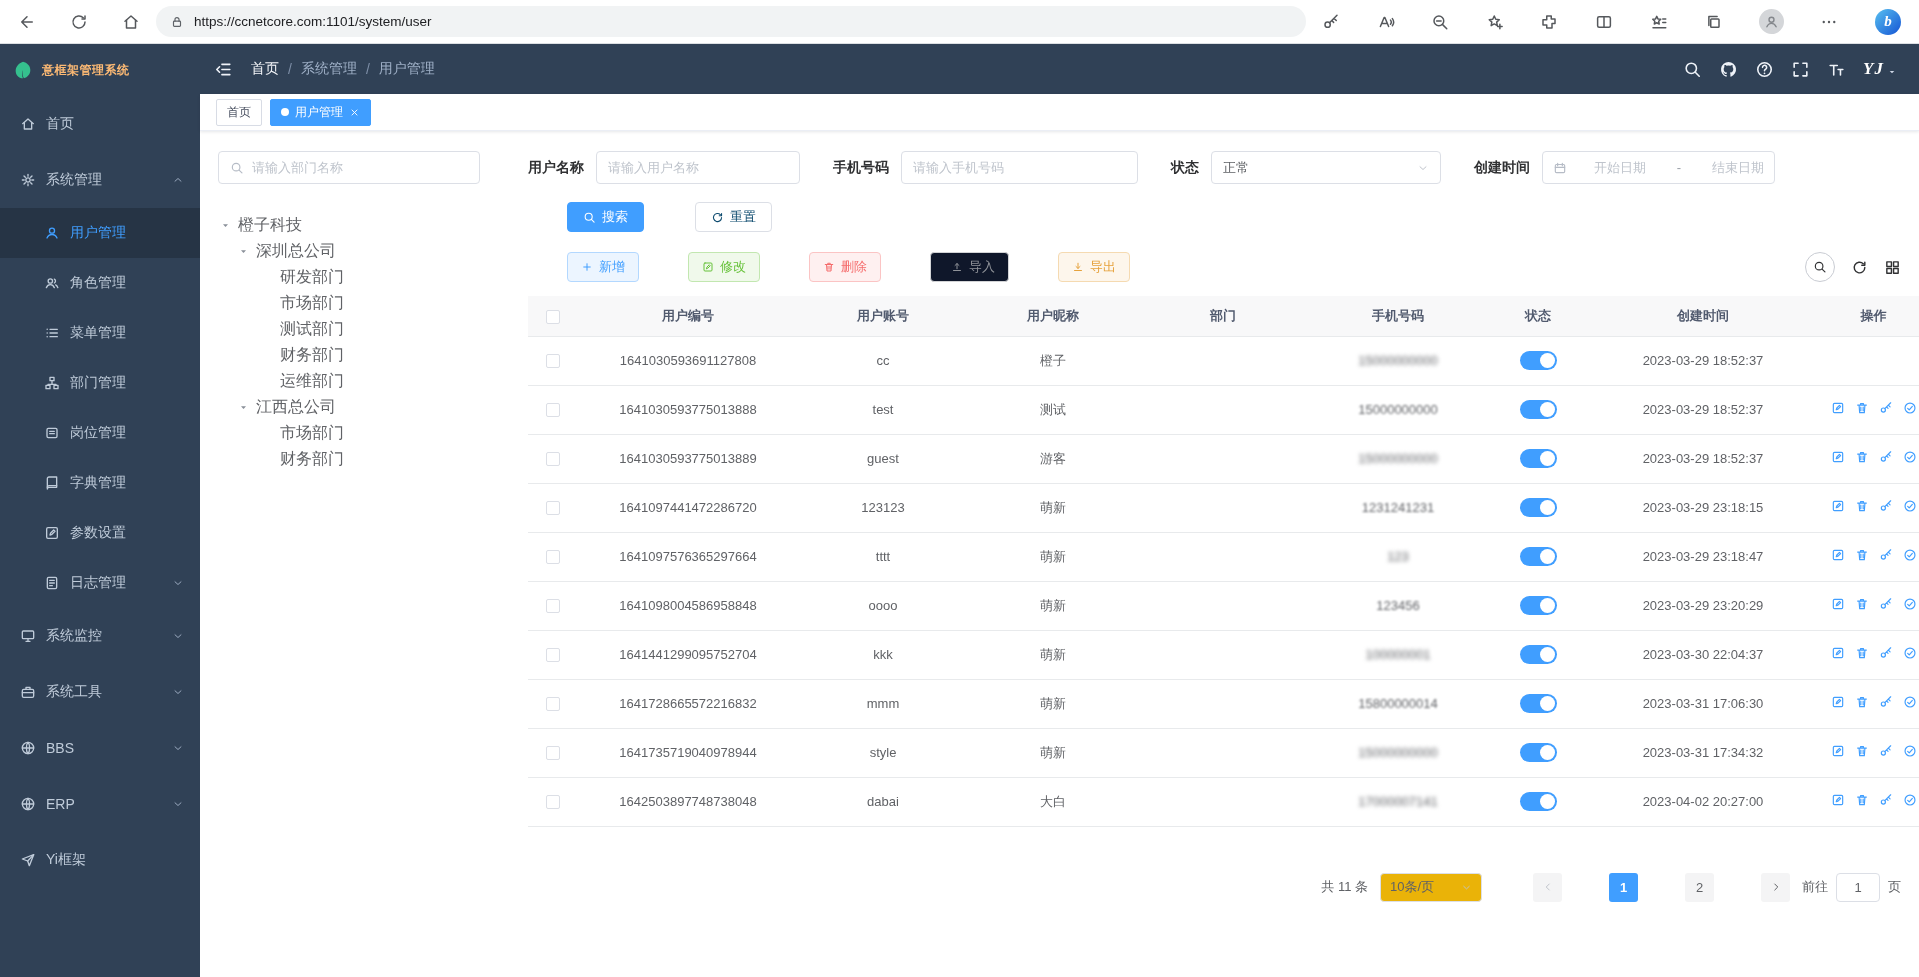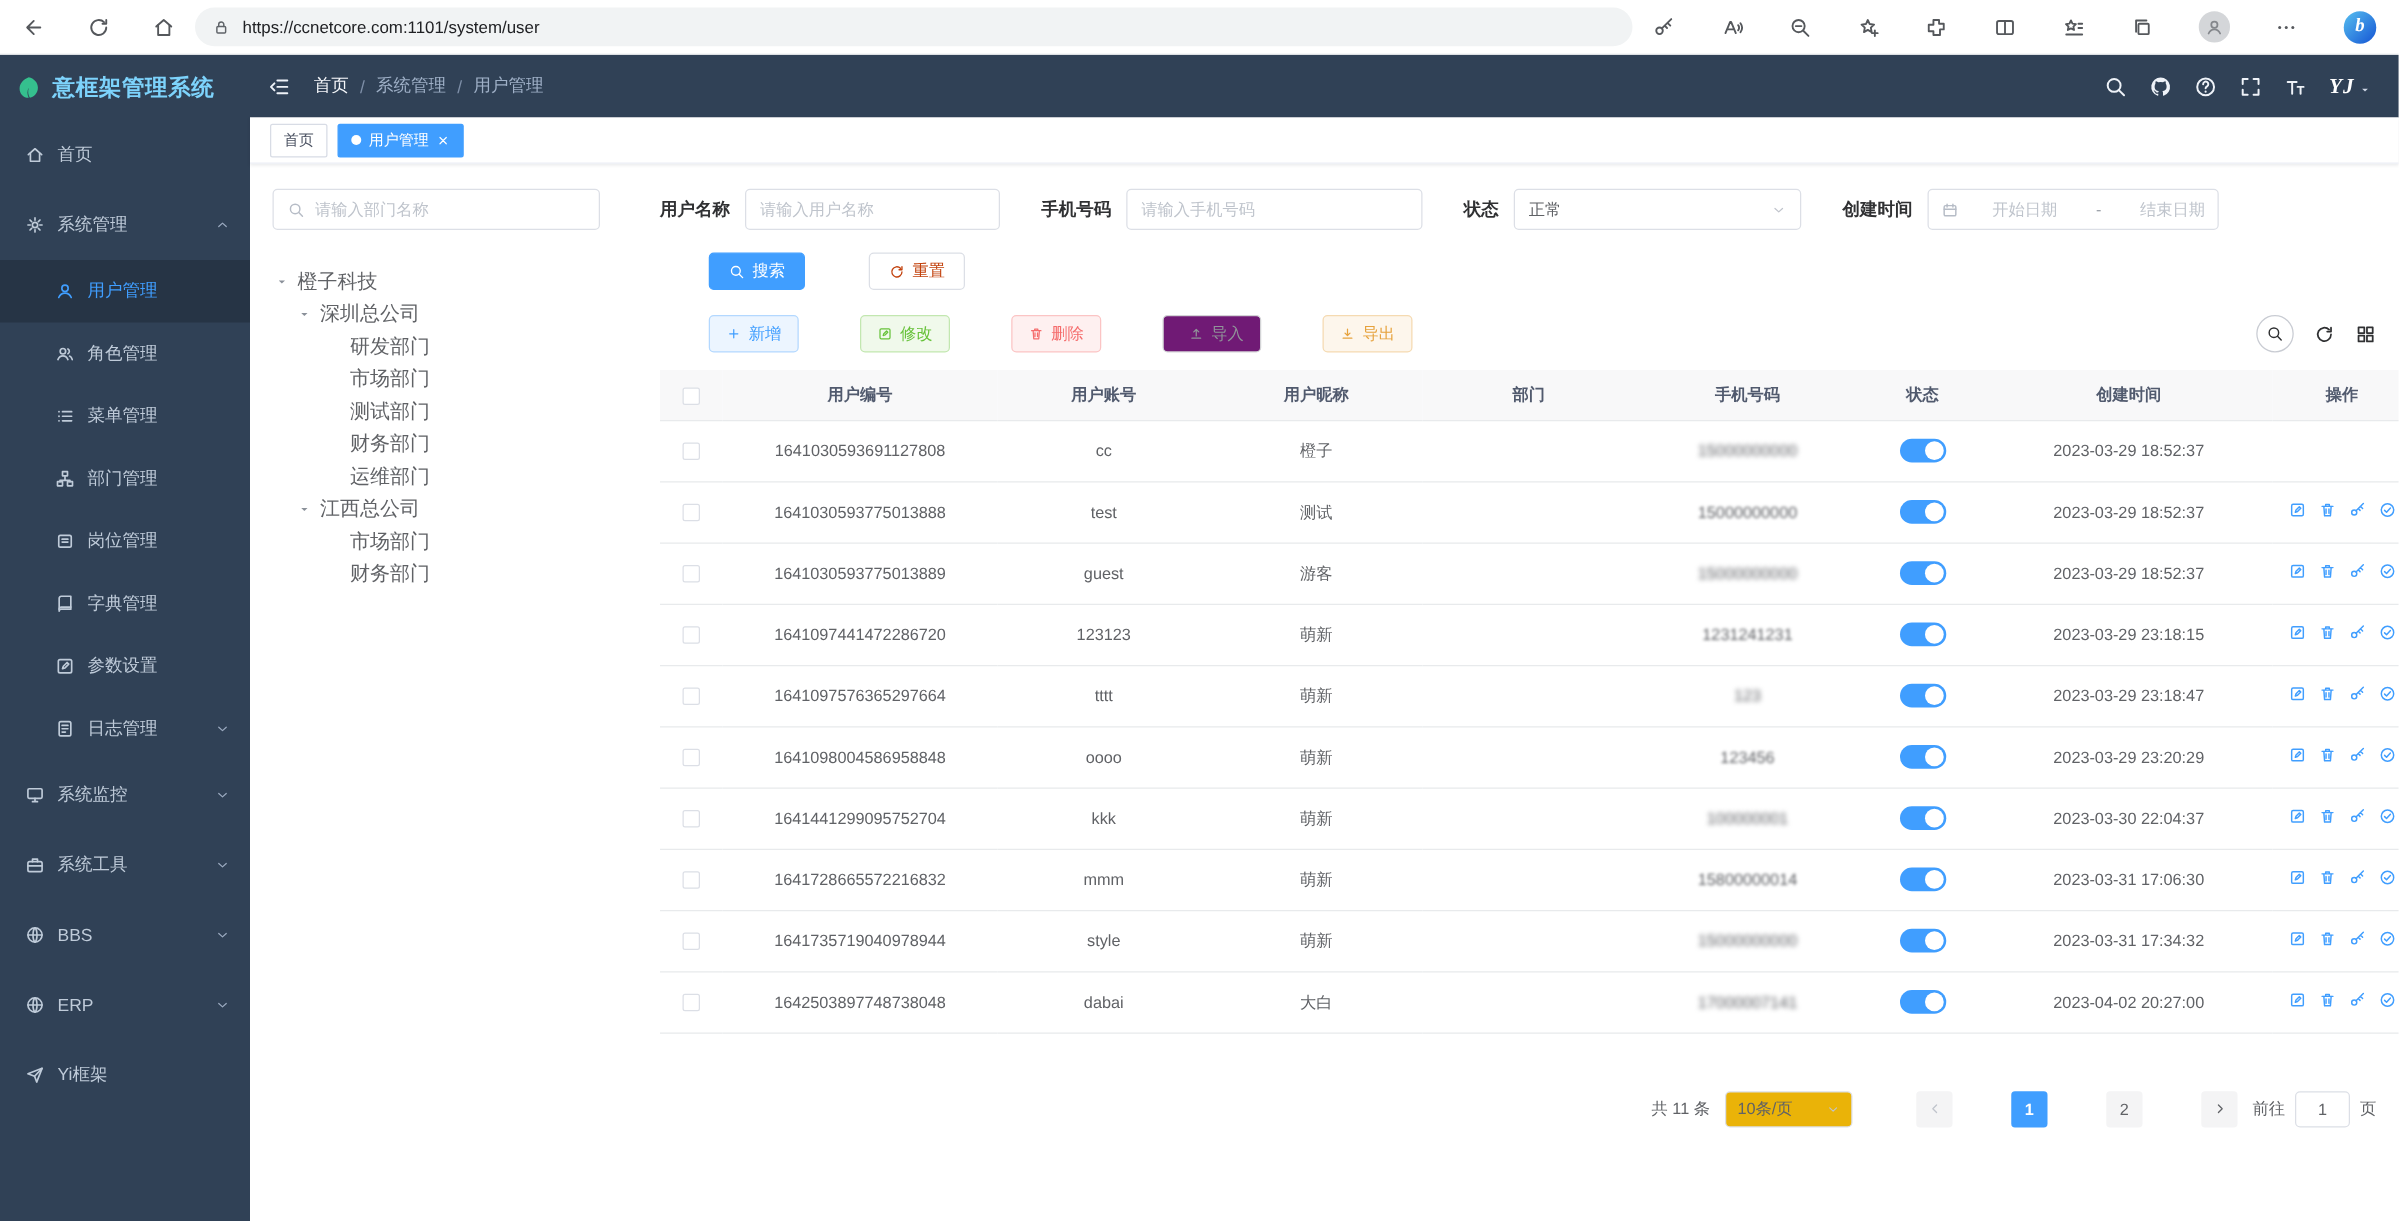--- a/index.html
+++ b/index.html
@@ -18,21 +18,21 @@
 .url{font-size:13.5px;color:#202124;white-space:nowrap;}
 .b-right{flex:1;display:flex;align-items:center;justify-content:space-between;margin-left:16px;}
 .avatar-ico{width:25px;height:25px;background:#d4d6d9;border-radius:50%;padding:4px;color:#84878c;cursor:pointer;}
 .copilot{width:26px;height:26px;border-radius:50%;background:linear-gradient(135deg,#58c0f0,#1454d4);color:#fff;display:flex;align-items:center;justify-content:center;font-weight:700;font-style:italic;font-size:15px;font-family:"Liberation Serif",serif;cursor:pointer;}
 
 
 .app{display:flex;height:933px;}
 .sidebar{width:200px;background:#304156;flex-shrink:0;display:flex;flex-direction:column;overflow:hidden;}
 .logo{height:52px;display:flex;align-items:center;padding:0 12px;gap:8px;}
 .leaf{width:22px;height:22px;color:#35c08e;}
-.logo-text{color:#7dd3fc;font-size:18px;font-weight:700;letter-spacing:.5px;white-space:nowrap;}
+.logo-text{color:#fdba74;font-size:12px;font-weight:700;letter-spacing:.5px;white-space:nowrap;}
 .menu{flex:1;}
 .mi{height:56px;display:flex;align-items:center;padding:0 16px 0 20px;color:#bfcbd9;font-size:14px;cursor:pointer;white-space:nowrap;}
 .mi.sub{height:50px;padding-left:44px;}
 .mi.active{color:#409eff;background:#263445;}
 .mi-ico{width:16px;height:16px;margin-right:10px;flex-shrink:0;}
 .mi-label{flex:1;}
 .mi-caret{width:12px;height:12px;color:#9aa9bf;}
 
 
 .main{flex:1;display:flex;flex-direction:column;min-width:0;}
@@ -82,29 +82,29 @@
 .sel-val{font-size:13px;color:#606266;}
 .sel-caret{width:12px;height:12px;color:#c0c4cc;}
 .daterange{width:233px;height:33px;border:1px solid #dcdfe6;border-radius:4px;background:#fff;display:flex;align-items:center;justify-content:space-between;padding:0 10px;cursor:pointer;}
 .ph{color:#bfc4cc;font-size:13px;}
 .dsep{color:#9aa0a8;font-size:13px;margin:0 4px;}
 
 .btn-row{margin-top:18px;display:flex;gap:12px;}
 .btn{height:30px;padding:0 15px;border-radius:4px;font-size:13px;display:inline-flex;align-items:center;gap:6px;cursor:pointer;border:1px solid transparent;background:#fff;}
 .btn .bico2{width:13px;height:13px;}
 .btn.primary{background:#409eff;border-color:#409eff;color:#fff;}
-.btn.default{border-color:#dcdfe6;color:#c2410c;}
+.btn.default{border-color:#dcdfe6;color:#0c4a6e;}
 
 .actions-row{margin-top:20px;display:flex;align-items:center;gap:10px;}
 .abtn{height:30px;padding:0 13px;border-radius:4px;font-size:13px;display:inline-flex;align-items:center;gap:6px;cursor:pointer;border:1px solid;}
 .abtn .aico{width:12px;height:12px;}
 .abtn.add{background:#ecf5ff;border-color:#b3d8ff;color:#409eff;}
 .abtn.modify{background:#f0f9eb;border-color:#c2e7b0;color:#67c23a;}
 .abtn.del{background:#fef0f0;border-color:#fbc4c4;color:#f56c6c;}
-.abtn.imp{background:#701a75;border-color:#d3d4d6;color:#909399;padding-left:20px;}
+.abtn.imp{background:#0f172a;border-color:#d3d4d6;color:#909399;padding-left:20px;}
 .abtn.exp{background:#fdf6ec;border-color:#f5dab1;color:#e6a23c;}
 .tool-icons{margin-left:auto;display:flex;align-items:center;gap:16px;}
 .circle-tool{width:30px;height:30px;border:1px solid #c9ccd3;border-radius:50%;display:flex;align-items:center;justify-content:center;color:#303133;cursor:pointer;}
 .circle-tool [data-icon]{width:14px;height:14px;}
 .plain-tool{width:17px;height:17px;color:#303133;cursor:pointer;}
 
 .utable{margin-top:14px;width:100%;border-collapse:collapse;table-layout:fixed;}
 .utable th{background:#f8f8f9;height:40px;font-size:13px;font-weight:700;color:#515a6e;border-bottom:1px solid #e8eaec;text-align:center;}
 .utable td{height:49px;border-bottom:1px solid #e8eaec;font-size:13px;color:#606266;text-align:center;vertical-align:middle;overflow:hidden;white-space:nowrap;}
 .checkbox{display:inline-block;width:14px;height:14px;border:1px solid #dcdfe6;border-radius:2px;background:#fff;cursor:pointer;vertical-align:middle;}

